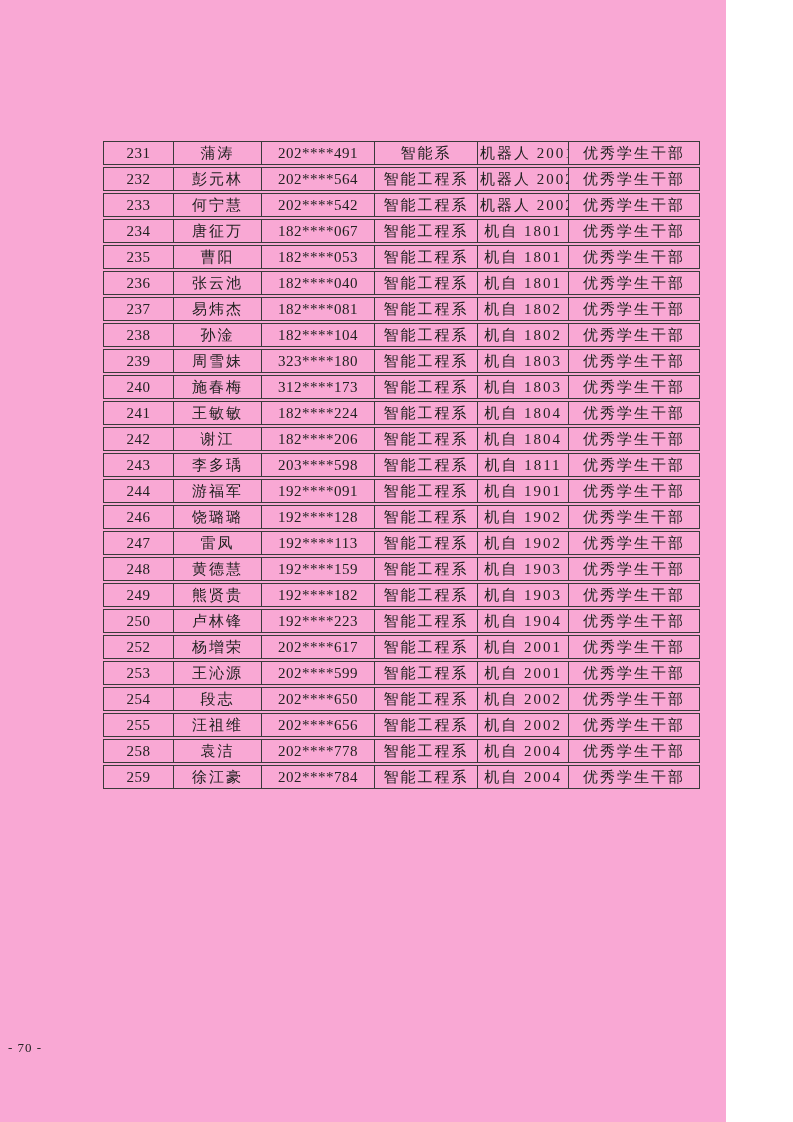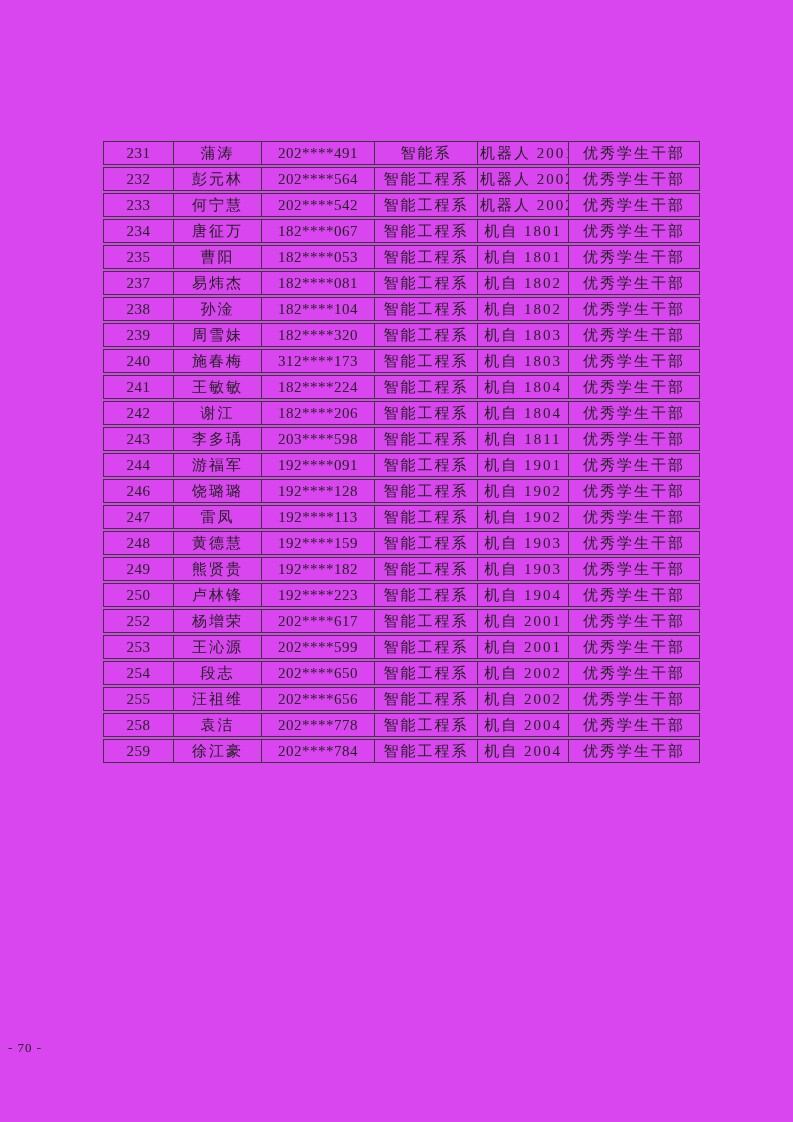--- a/index.html
+++ b/index.html
@@ -6,23 +6,23 @@
   html, body {
     width: 793px;
     height: 1122px;
     background: #ffffff;
     font-family: "Liberation Serif", "DejaVu Serif", serif;
     color: #222222;
     position: relative;
   }
   .page {
     position: relative;
-    width: 793px;
+    width: 726px;
     height: 1122px;
-    background: #d946ef;
+    background: #f9a8d4;
     overflow: hidden;
   }
   table.award-table {
     position: absolute;
     left: 103px;
     top: 139px;
     width: 597px;
     border-collapse: separate;
     border-spacing: 0 2px;
     table-layout: fixed;
@@ -113,20 +113,28 @@
 
         <tr>
           <td class="num">235</td>
           <td class="cjk">曹阳</td>
           <td class="num">182****053</td>
           <td class="cjk">智能工程系</td>
           <td class="cjk">机自 1801</td>
           <td class="cjk">优秀学生干部</td>
         </tr>
 
+        <tr>
+          <td class="num">236</td>
+          <td class="cjk">张云池</td>
+          <td class="num">182****040</td>
+          <td class="cjk">智能工程系</td>
+          <td class="cjk">机自 1801</td>
+          <td class="cjk">优秀学生干部</td>
+        </tr>
 
         <tr>
           <td class="num">237</td>
           <td class="cjk">易炜杰</td>
           <td class="num">182****081</td>
           <td class="cjk">智能工程系</td>
           <td class="cjk">机自 1802</td>
           <td class="cjk">优秀学生干部</td>
         </tr>
 
@@ -135,21 +143,21 @@
           <td class="cjk">孙淦</td>
           <td class="num">182****104</td>
           <td class="cjk">智能工程系</td>
           <td class="cjk">机自 1802</td>
           <td class="cjk">优秀学生干部</td>
         </tr>
 
         <tr>
           <td class="num">239</td>
           <td class="cjk">周雪妹</td>
-          <td class="num">182****320</td>
+          <td class="num">323****180</td>
           <td class="cjk">智能工程系</td>
           <td class="cjk">机自 1803</td>
           <td class="cjk">优秀学生干部</td>
         </tr>
 
         <tr>
           <td class="num">240</td>
           <td class="cjk">施春梅</td>
           <td class="num">312****173</td>
           <td class="cjk">智能工程系</td>

